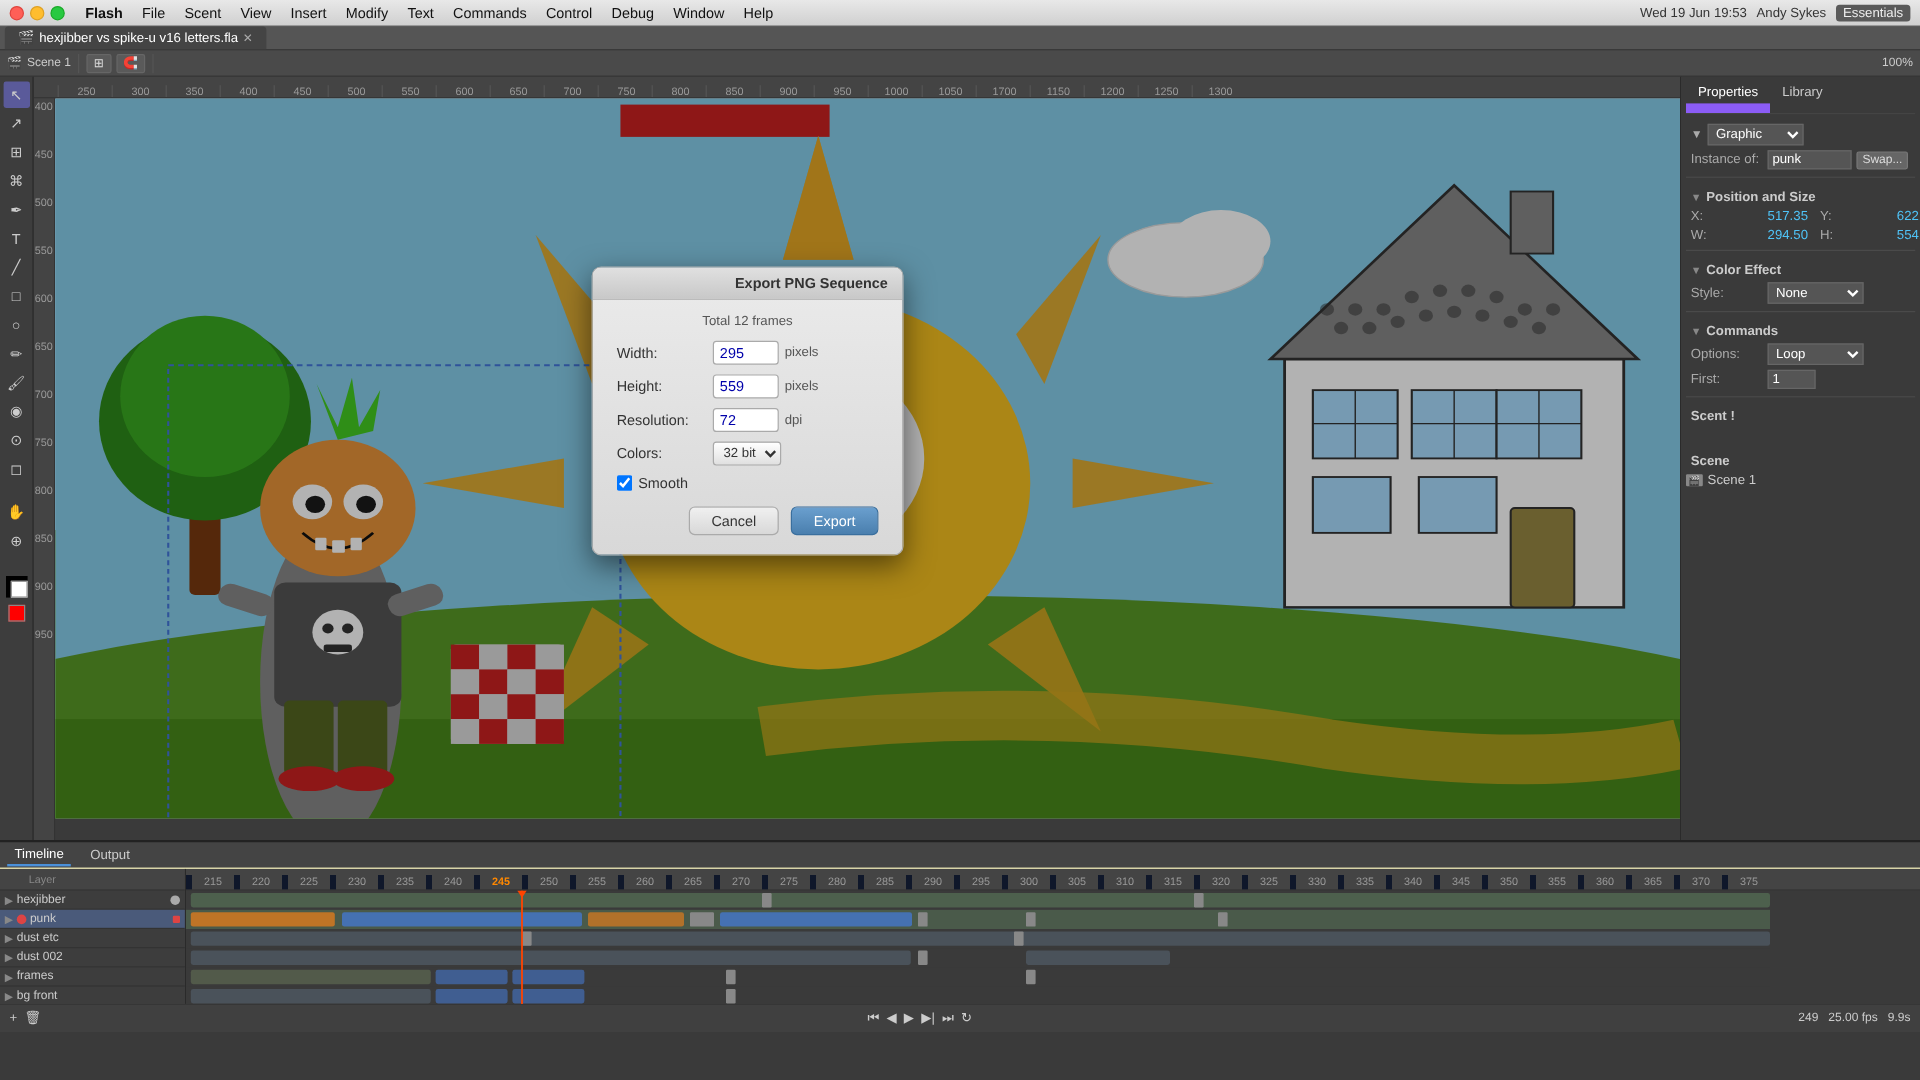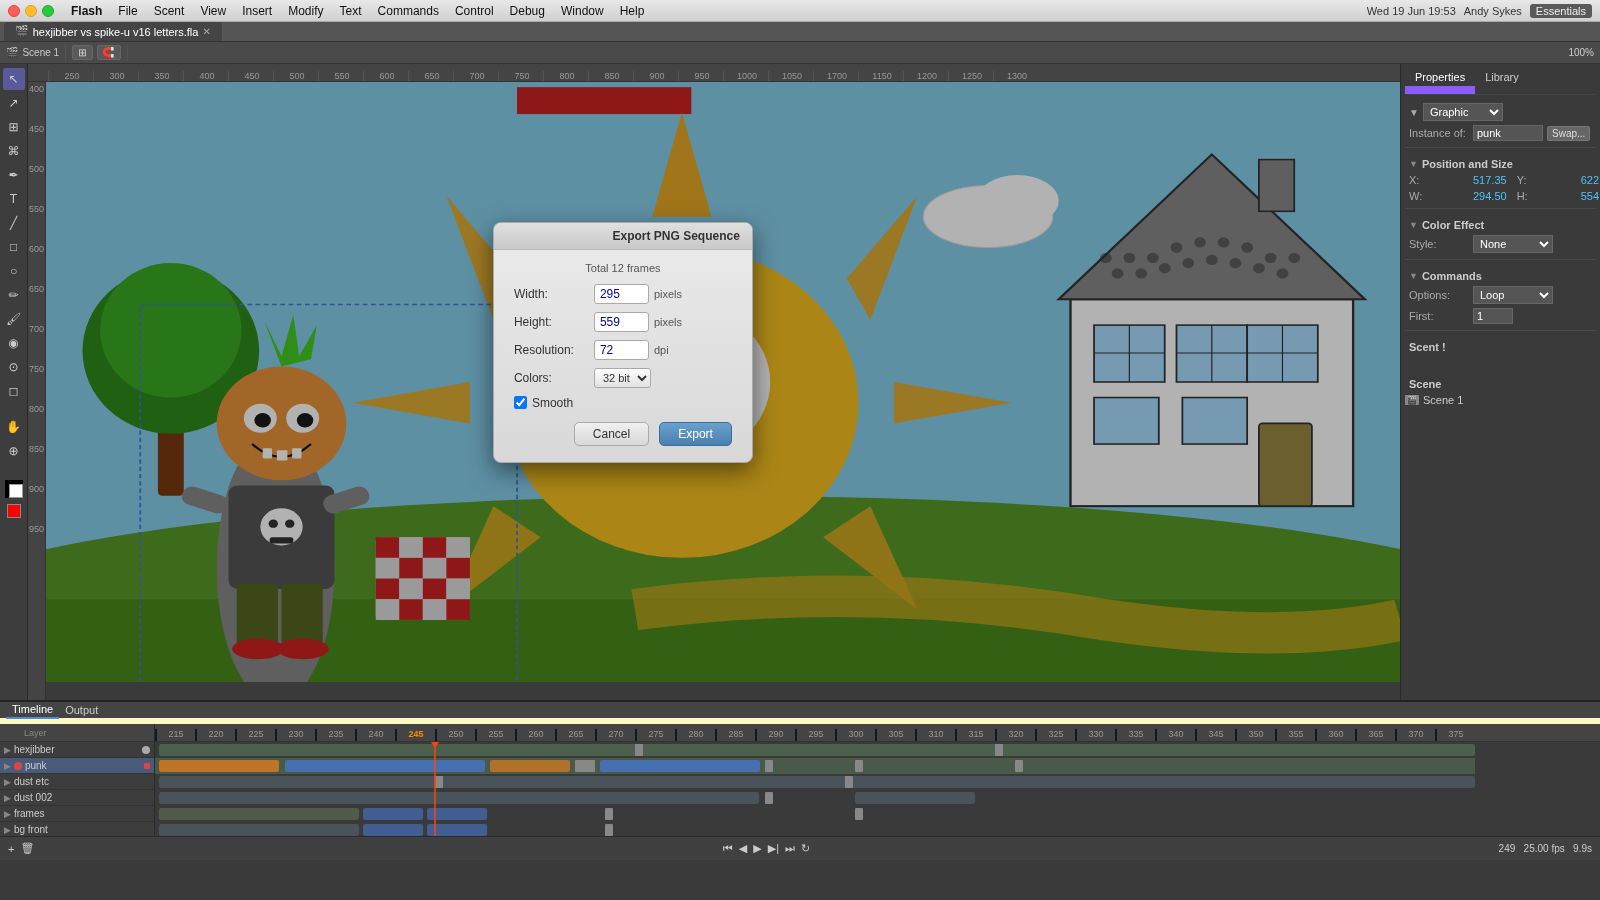--- a/index.html
+++ b/index.html
@@ -285,21 +285,22 @@
       border-top: 2px solid #222;
       display: flex;
       flex-direction: column;
     }
     #timeline-header {
       height: 22px;
       background: #444;
       display: flex;
       align-items: center;
       padding: 0 6px;
-      border-bottom: 6px solid #fef9c3;
+      gap: 10px;
+      border-bottom: 1px solid #fef9c3;
     }
     .timeline-tab {
       font-size: 11px;
       color: #ccc;
       cursor: pointer;
       padding: 2px 6px;
     }
     .timeline-tab.active { color: #fff; border-bottom: 2px solid #4a90d9; }
 
     #timeline-body {
@@ -336,21 +337,21 @@
       position: relative;
     }
     #frame-ruler {
       height: 18px;
       background: #444;
       border-bottom: 1px solid #333;
       display: flex;
       align-items: flex-end;
       padding-left: 0;
     }
-    .frame-num { font-size: 9px; color: #999; width: 40px; text-align: center; border-left: 2px solid #0f172a; padding-bottom: 2px; }
+    .frame-num { font-size: 9px; color: #999; width: 40px; text-align: center; border-left: 5px solid #0f172a; padding-bottom: 2px; }
 
     
     #timeline-controls {
       height: 24px;
       background: #404040;
       border-top: 1px solid #2a2a2a;
       display: flex;
       align-items: center;
       padding: 0 8px;
       gap: 6px;

